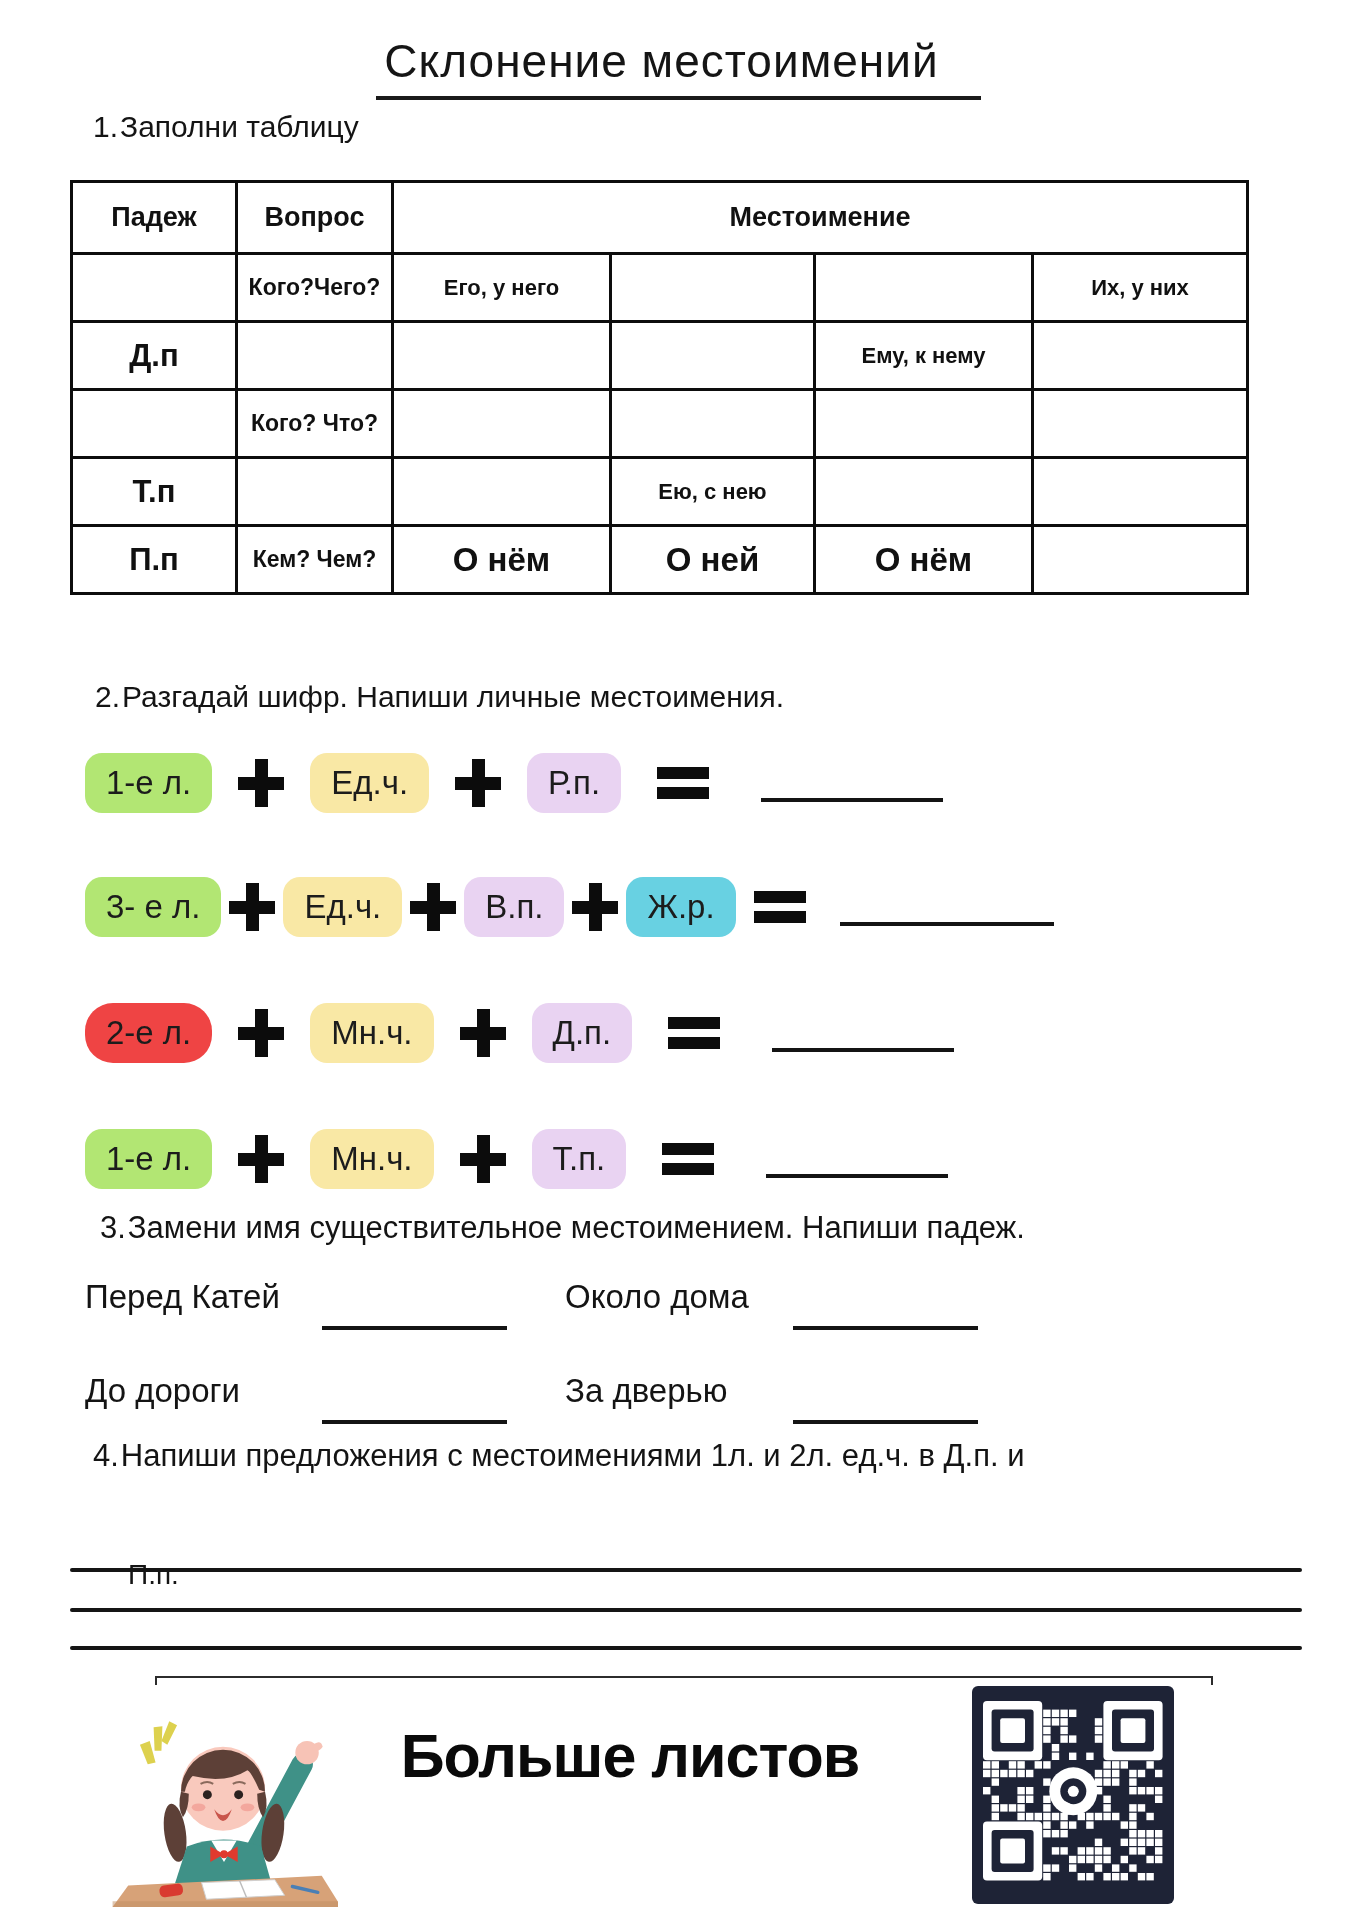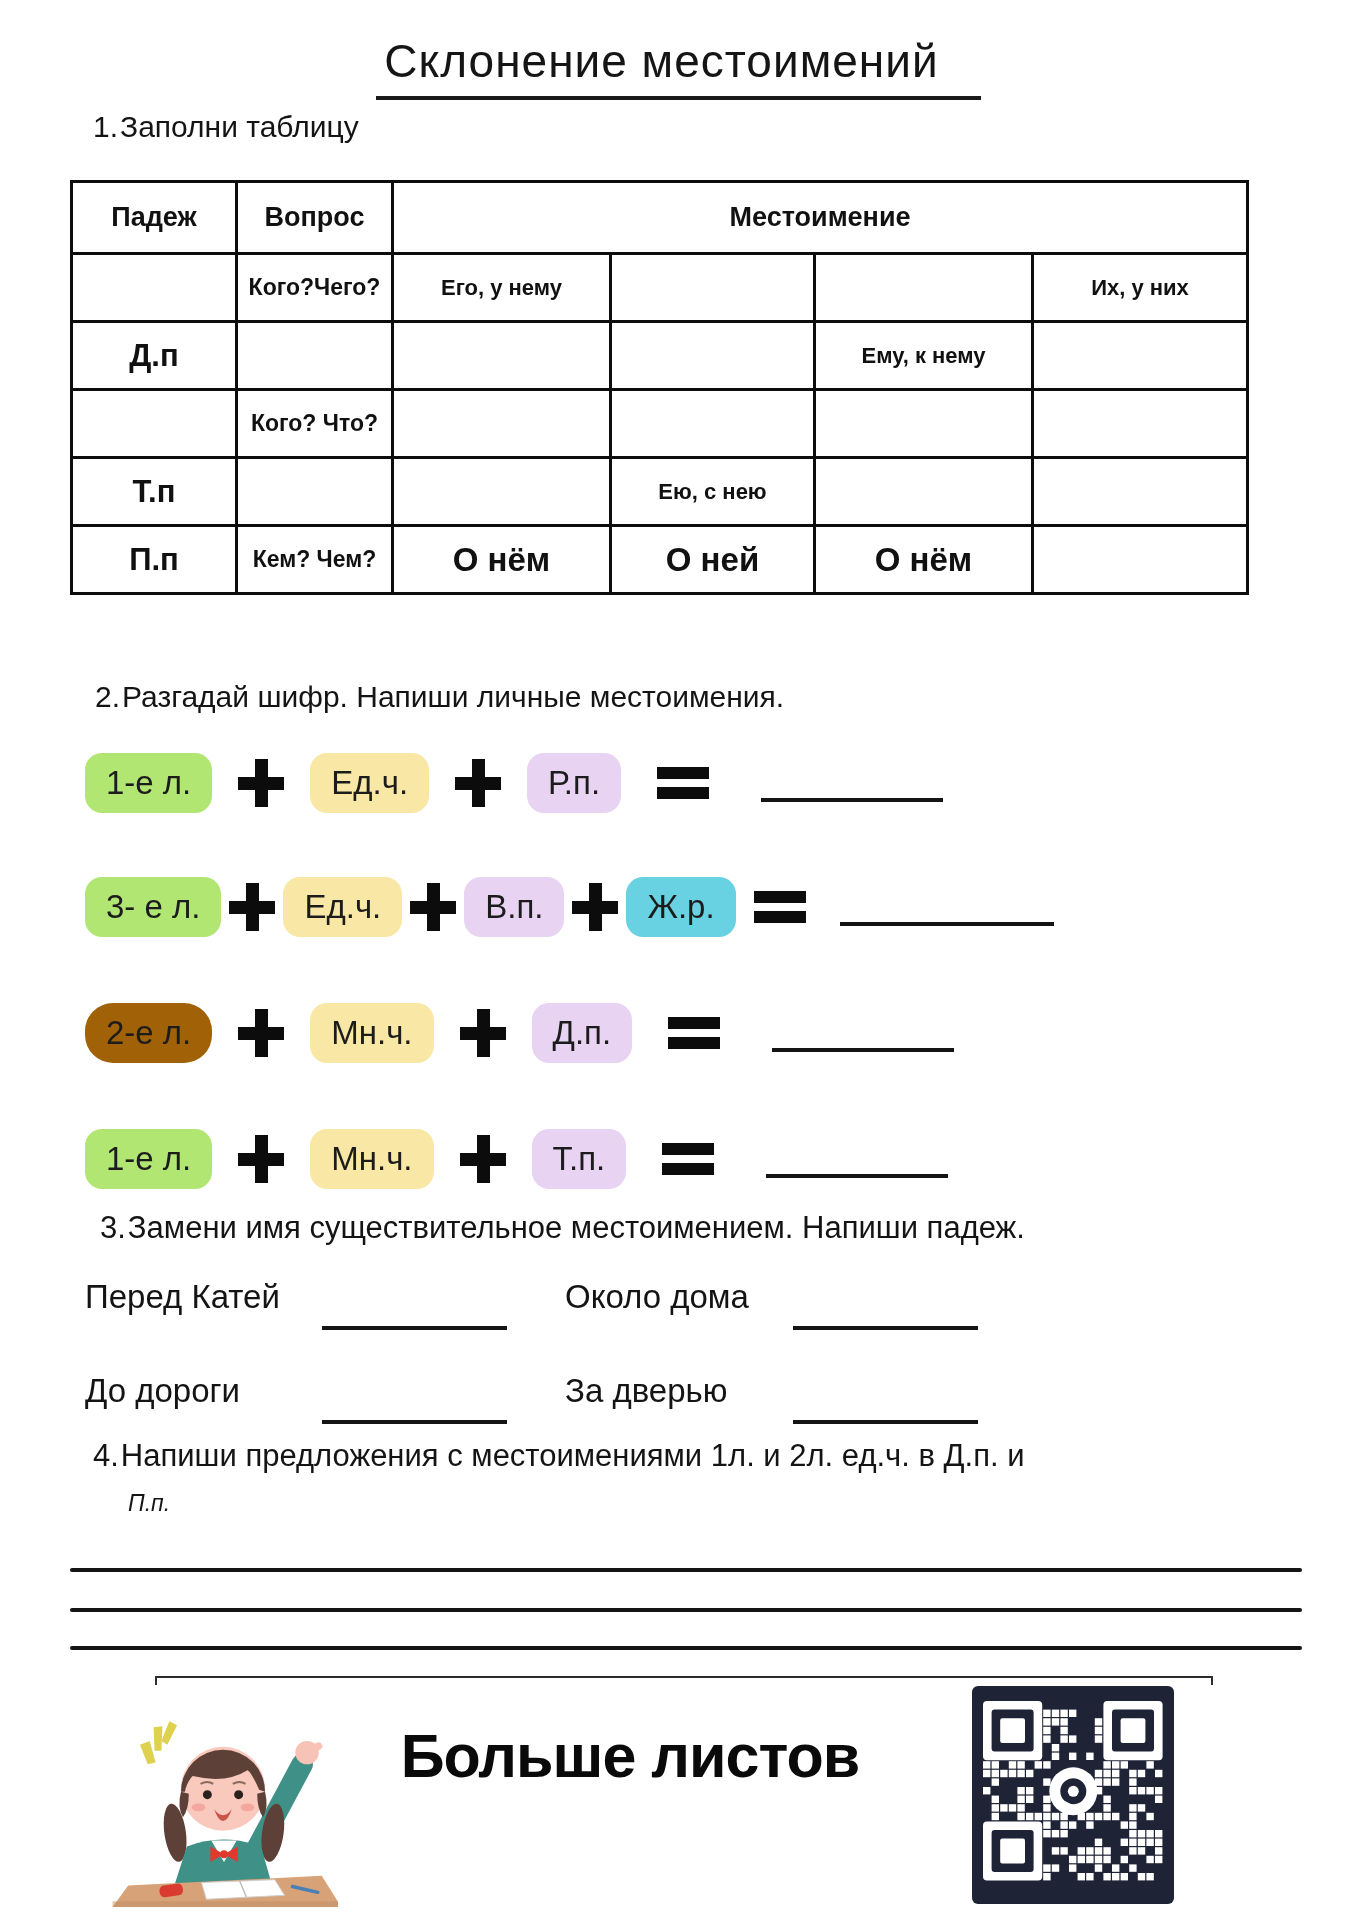--- a/index.html
+++ b/index.html
@@ -15,21 +15,21 @@
     display:inline-block; font-size:46px; letter-spacing:1px; color:#151515;
     border-bottom:4px solid #1a1a1a; padding:0 42px 8px 8px;
   }
   
   .task-label { position:absolute; font-size:30px; color:#141414; white-space:nowrap; }
   .task-num { margin-right:2px; }
   #t1-label { top:110px; left:93px; }
   #t2-label { top:680px; left:95px; }
   #t3-label { top:1210px; left:100px; font-size:31px; }
   #t4-label { top:1438px; left:93px; font-size:31px; }
-  #t4-label2 { top:1490px; left:128px; font-size:23px;font-style:italic; }
+  #t4-label2 { top:1559px; left:128px; font-size:28px; }
   
   table.decl {
     position:absolute; top:180px; left:70px; width:1176px;
     border-collapse:collapse; table-layout:fixed;
   }
   table.decl td, table.decl th { border:3.5px solid #0d0d0d; text-align:center; vertical-align:middle; background:#fff; }
   table.decl tr { height:68px; }
   table.decl tr.hdr { height:72px; }
   .c-case  { font-size:31px; font-weight:700; }
   .c-q     { font-size:23px; font-weight:700; }
@@ -105,21 +105,21 @@
     </colgroup>
   <tbody>
       <tr class="hdr">
     <th class="hcell">Падеж</th>
     <th class="hcell">Вопрос</th>
     <th class="hcell" colspan="4">Местоимение</th>
   </tr>
   <tr>
     <td class="c-case"></td>
     <td class="c-q">Кого?Чего?</td>
-    <td class="c-small">Его, у нему</td>
+    <td class="c-small">Его, у него</td>
     <td class="c-small"></td>
     <td class="c-small"></td>
     <td class="c-small">Их, у них</td>
   </tr>
   <tr>
     <td class="c-case">Д.п</td>
     <td class="c-q"></td>
     <td class="c-small"></td>
     <td class="c-small"></td>
     <td class="c-small">Ему, к нему</td>
@@ -172,21 +172,21 @@
   <span class="tok" style="background: rgb(249, 232, 165);">Ед.ч.</span>
   <span class="plus"></span>
   <span class="tok" style="background: rgb(233, 211, 242);">В.п.</span>
   <span class="plus"></span>
   <span class="tok" style="background: rgb(104, 209, 226);">Ж.р.</span>
   <span class="equals"></span>
   <span class="blank"></span>
 </div>
 
 <div class="cipher-row" id="crow-2">
-  <span class="tok" style="background: #a16207; border-radius: 28px;">2-е л.</span>
+  <span class="tok" style="background: #ef4444; border-radius: 28px;">2-е л.</span>
   <span class="plus"></span>
   <span class="tok" style="background: rgb(249, 232, 165);">Мн.ч.</span>
   <span class="plus"></span>
   <span class="tok" style="background: rgb(233, 211, 242);">Д.п.</span>
   <span class="equals"></span>
   <span class="blank"></span>
 </div>
 
 <div class="cipher-row" id="crow-3">
   <span class="tok" style="background: rgb(178, 230, 115);">1-е л.</span>

